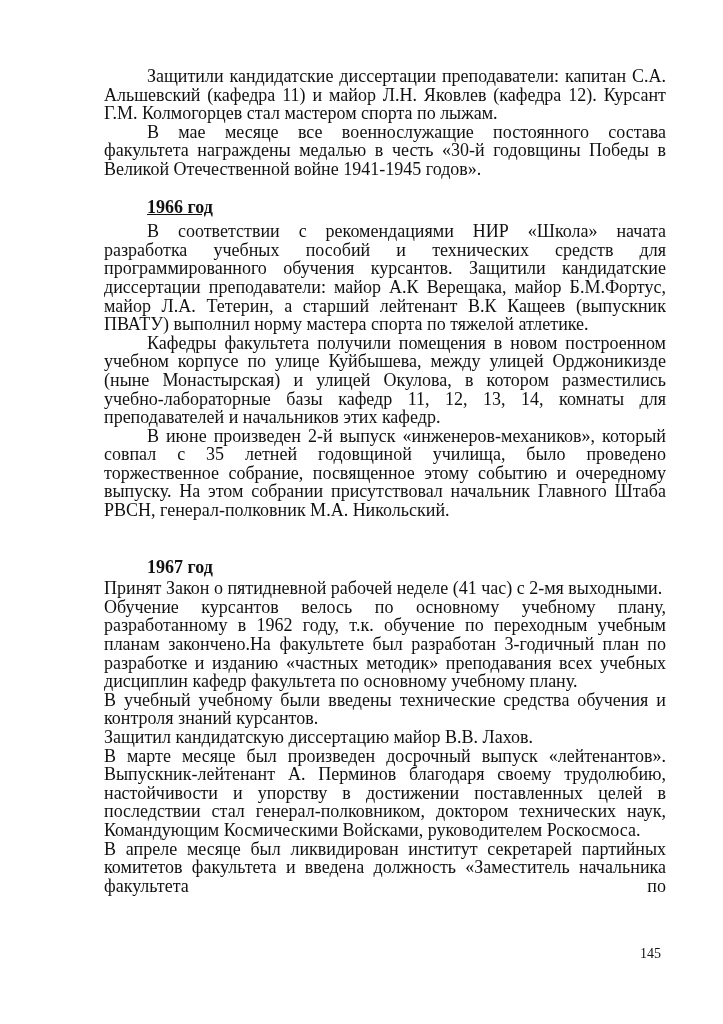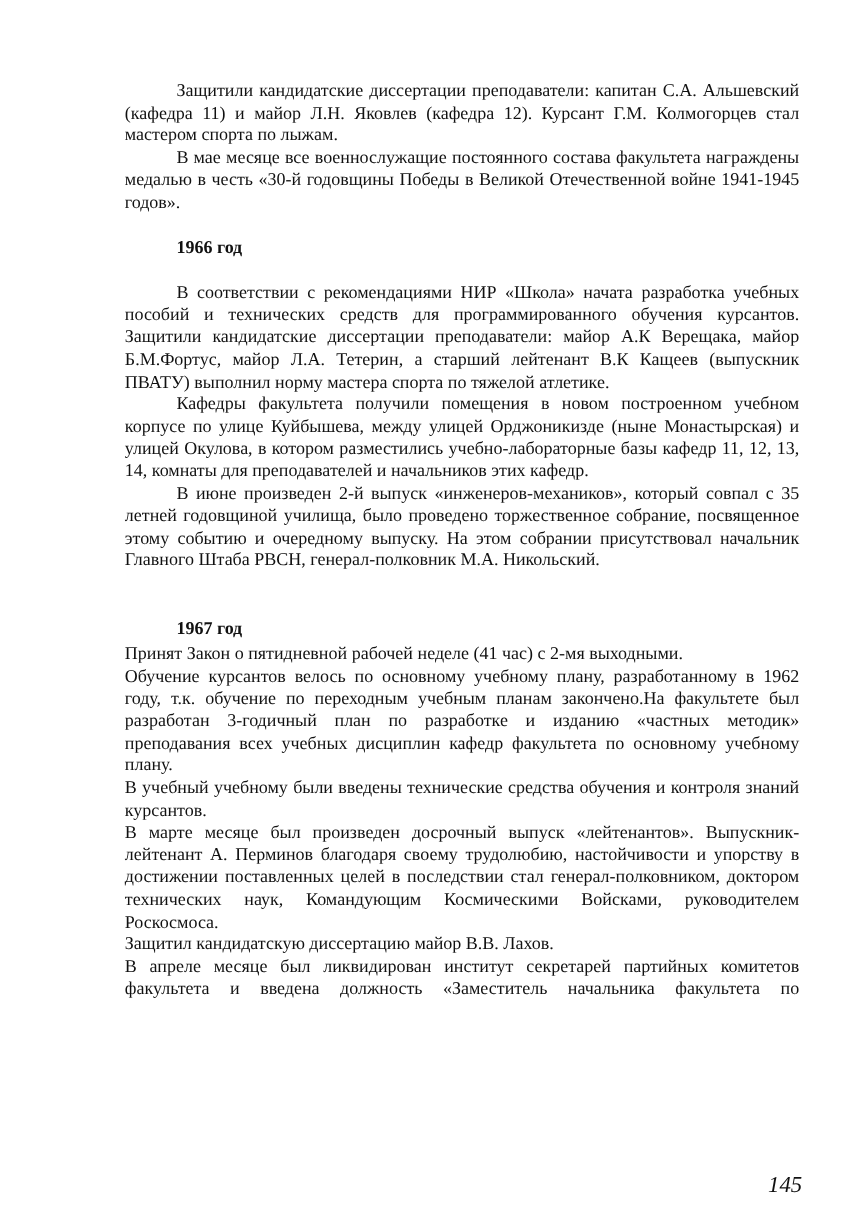--- a/index.html
+++ b/index.html
@@ -1,42 +1,42 @@
 <!DOCTYPE html>
 <html><head>
 <meta charset="utf-8">
 <style>
   html, body { margin: 0; padding: 0; background: #ffffff; }
   body { width: 723px; height: 1024px; position: relative; overflow: hidden; }
   .page {
     position: absolute; left: 104px; top: 67px; width: 562px;
     font-family: "Liberation Serif", "DejaVu Serif", serif;
-    font-size: 15px; line-height: 18.6px; color: #111;
+    font-size: 18px; line-height: 18.6px; color: #111;
   }
   .p { margin: 0; text-align: justify; }
   .indent { text-indent: 43px; }
   .heading { font-weight: bold; margin: 0; padding-left: 43px; }
-  .h1966 { margin-top: 19px; margin-bottom: 19px; }
+  .h1966 { margin-top: 19px; margin-bottom: 6px; text-decoration: underline; }
   .h1967 { margin-top: 38px; margin-bottom: 3px; }
-  .pagenum { position: absolute; left: 640px; top: 977px; font-family: "Liberation Serif", serif; font-size: 19px; color: #111; font-style: italic; }
+  .pagenum { position: absolute; left: 640px; top: 946px; font-family: "Liberation Serif", serif; font-size: 14px; color: #111; }
 </style>
 </head>
 <body>
 
 <div class="page">
   <p class="p indent">Защитили кандидатские диссертации преподаватели: капитан С.А. Альшевский (кафедра 11) и майор Л.Н. Яковлев (кафедра 12). Курсант Г.М. Колмогорцев  стал мастером спорта по лыжам.</p>
   <p class="p indent">В мае месяце все военнослужащие постоянного состава факультета награждены медалью в честь «30-й годовщины Победы в Великой Отечественной войне 1941-1945 годов».</p>
 
   <p class="heading h1966">1966 год</p>
   <p class="p indent">В соответствии с рекомендациями НИР «Школа» начата разработка учебных пособий и технических средств для программированного обучения курсантов. Защитили кандидатские диссертации преподаватели: майор А.К  Верещака, майор Б.М.Фортус, майор Л.А. Тетерин, а старший лейтенант В.К Кащеев  (выпускник ПВАТУ) выполнил норму мастера спорта по тяжелой атлетике.</p>
   <p class="p indent">Кафедры факультета получили помещения в новом построенном учебном корпусе по улице Куйбышева, между улицей Орджоникизде (ныне Монастырская) и улицей Окулова, в котором разместились учебно-лабораторные базы кафедр 11, 12, 13, 14, комнаты для преподавателей и начальников этих кафедр.</p>
   <p class="p indent">В июне произведен 2-й выпуск «инженеров-механиков», который совпал с 35 летней годовщиной училища, было проведено торжественное собрание, посвященное этому событию и очередному выпуску. На этом собрании присутствовал начальник Главного Штаба РВСН, генерал-полковник М.А. Никольский.</p>
 
   <p class="heading h1967">1967 год</p>
   <p class="p">Принят Закон о пятидневной рабочей неделе (41 час) с 2-мя выходными.</p>
   <p class="p">Обучение курсантов велось по основному учебному плану, разработанному в 1962 году, т.к. обучение по переходным учебным планам закончено.На факультете был разработан 3-годичный план по разработке и изданию «частных методик» преподавания всех учебных дисциплин кафедр факультета по основному учебному плану.</p>
   <p class="p">В учебный учебному были введены технические средства обучения и контроля знаний курсантов.</p>
+  <p class="p">Защитил кандидатскую диссертацию майор В.В. Лахов.</p>
   <p class="p">В марте месяце был произведен досрочный выпуск «лейтенантов». Выпускник-лейтенант А. Перминов благодаря своему трудолюбию, настойчивости и упорству в достижении поставленных целей в последствии стал генерал-полковником, доктором технических наук, Командующим Космическими Войсками, руководителем Роскосмоса.</p>
-  <p class="p">Защитил кандидатскую диссертацию майор В.В. Лахов.</p>
   <p class="p" style="text-align-last: justify;">В апреле месяце был ликвидирован институт секретарей партийных комитетов факультета и введена должность «Заместитель начальника факультета по</p>
 </div>
 
 <div class="pagenum">145</div>
 
 </body></html>

